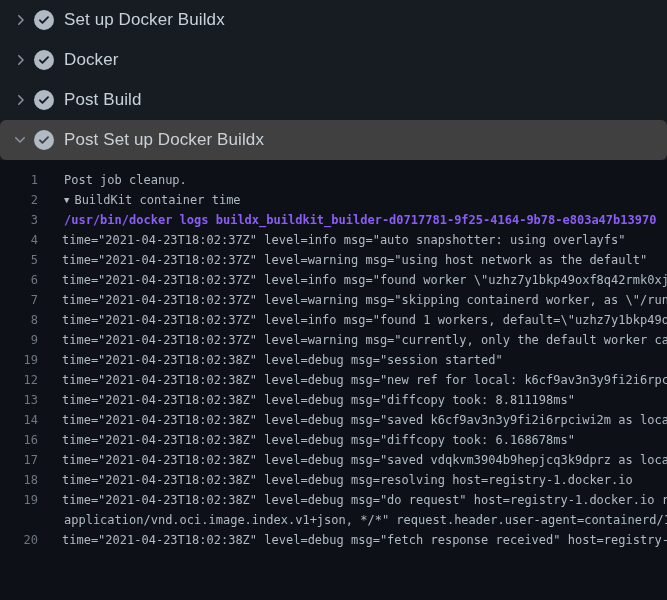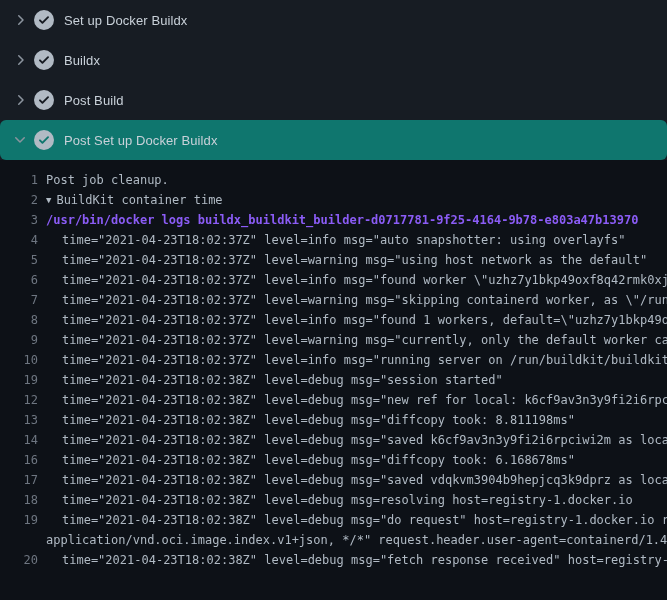--- a/index.html
+++ b/index.html
@@ -13,40 +13,40 @@
   
   .steps { background: #171c23; flex: none; }
   .step {
     height: 40px;
     display: flex;
     align-items: center;
     padding-left: 12px;
     cursor: pointer;
   }
   .step.expanded {
-    background: #0f766e;
+    background: #404040;
     border-radius: 6px;
     align-items: center;
   }
   .chev {
     width: 16px; height: 16px;
     margin-right: 6px;
     display: flex; align-items: center; justify-content: center;
     flex: none;
   }
   .chev svg { fill: #8b949e; display: block; }
   .check {
     width: 20px; height: 20px;
     margin-right: 10px;
     flex: none;
   }
   .check svg { fill: #b1bac4; display: block; }
   .step-label {
     color: #c9d1d9;
-    font-size: 13px;
+    font-size: 17px;
     font-weight: 500;
     letter-spacing: 0.1px;
   }
 
   
   .log {
     background: #0d1117;
     flex: 1;
     padding-top: 10px;
     overflow: hidden;
@@ -55,21 +55,21 @@
   }
   .row { display: flex; height: 20px; line-height: 20px; white-space: pre; }
   .num {
     width: 38px;
     flex: none;
     text-align: right;
     color: #6e7681;
     cursor: pointer;
     user-select: none;
   }
-  .txt { margin-left: 8px; color: #b0bac4; }
+  .txt { margin-left: 26px; color: #b0bac4; }
   .row.child .txt { margin-left: 24px; }
   .row.command .txt { color: #8b5cf6; font-weight: bold; }
   .tgl {
     display: inline-block;
     font-size: 9px;
     color: #b0bac4;
     margin-right: 5px;
     cursor: pointer;
     vertical-align: 1px;
   }
@@ -96,21 +96,21 @@
         <span class="chev">
           <svg width="16" height="16" viewBox="0 0 16 16">
             <path d="M6.22 3.22a.75.75 0 0 1 1.06 0l4.25 4.25a.75.75 0 0 1 0 1.06l-4.25 4.25a.75.75 0 0 1-1.06-1.06L9.94 8 6.22 4.28a.75.75 0 0 1 0-1.06Z"></path>
           </svg>
         </span>
         <span class="check">
           <svg width="20" height="20" viewBox="0 0 16 16">
             <path d="M8 16A8 8 0 1 1 8 0a8 8 0 0 1 0 16Zm3.78-9.72a.751.751 0 0 0-.018-1.042.751.751 0 0 0-1.042-.018L6.75 9.19 5.28 7.72a.751.751 0 0 0-1.042.018.751.751 0 0 0-.018 1.042l2 2a.75.75 0 0 0 1.06 0Z"></path>
           </svg>
         </span>
-        <span class="step-label">Buildx</span>
+        <span class="step-label">Docker</span>
       </div>
       <div class="step">
         <span class="chev">
           <svg width="16" height="16" viewBox="0 0 16 16">
             <path d="M6.22 3.22a.75.75 0 0 1 1.06 0l4.25 4.25a.75.75 0 0 1 0 1.06l-4.25 4.25a.75.75 0 0 1-1.06-1.06L9.94 8 6.22 4.28a.75.75 0 0 1 0-1.06Z"></path>
           </svg>
         </span>
         <span class="check">
           <svg width="20" height="20" viewBox="0 0 16 16">
             <path d="M8 16A8 8 0 1 1 8 0a8 8 0 0 1 0 16Zm3.78-9.72a.751.751 0 0 0-.018-1.042.751.751 0 0 0-1.042-.018L6.75 9.19 5.28 7.72a.751.751 0 0 0-1.042.018.751.751 0 0 0-.018 1.042l2 2a.75.75 0 0 0 1.06 0Z"></path>
@@ -135,21 +135,20 @@
   <div class="log">
       <div class="row base"><span class="num">1</span><span class="txt">Post job cleanup.</span></div>
       <div class="row group"><span class="num">2</span><span class="txt"><span class="tgl">▼</span><span>BuildKit container time</span></span></div>
       <div class="row command"><span class="num">3</span><span class="txt">/usr/bin/docker logs buildx_buildkit_builder-d0717781-9f25-4164-9b78-e803a47b13970</span></div>
       <div class="row child"><span class="num">4</span><span class="txt">time="2021-04-23T18:02:37Z" level=info msg="auto snapshotter: using overlayfs"</span></div>
       <div class="row child"><span class="num">5</span><span class="txt">time="2021-04-23T18:02:37Z" level=warning msg="using host network as the default"</span></div>
       <div class="row child"><span class="num">6</span><span class="txt">time="2021-04-23T18:02:37Z" level=info msg="found worker \"uzhz7y1bkp49oxf8q42rmk0xj</span></div>
       <div class="row child"><span class="num">7</span><span class="txt">time="2021-04-23T18:02:37Z" level=warning msg="skipping containerd worker, as \"/run</span></div>
       <div class="row child"><span class="num">8</span><span class="txt">time="2021-04-23T18:02:37Z" level=info msg="found 1 workers, default=\"uzhz7y1bkp49o</span></div>
       <div class="row child"><span class="num">9</span><span class="txt">time="2021-04-23T18:02:37Z" level=warning msg="currently, only the default worker ca</span></div>
-      <div class="row child"><span class="num">10</span><span class="txt">time="2021-04-23T18:02:37Z" level=info msg="running server on /run/buildkit/buildkit</span></div>
       <div class="row child"><span class="num">19</span><span class="txt">time="2021-04-23T18:02:38Z" level=debug msg="session started"</span></div>
       <div class="row child"><span class="num">12</span><span class="txt">time="2021-04-23T18:02:38Z" level=debug msg="new ref for local: k6cf9av3n3y9fi2i6rpc</span></div>
       <div class="row child"><span class="num">13</span><span class="txt">time="2021-04-23T18:02:38Z" level=debug msg="diffcopy took: 8.811198ms"</span></div>
       <div class="row child"><span class="num">14</span><span class="txt">time="2021-04-23T18:02:38Z" level=debug msg="saved k6cf9av3n3y9fi2i6rpciwi2m as loca</span></div>
       <div class="row child"><span class="num">16</span><span class="txt">time="2021-04-23T18:02:38Z" level=debug msg="diffcopy took: 6.168678ms"</span></div>
       <div class="row child"><span class="num">17</span><span class="txt">time="2021-04-23T18:02:38Z" level=debug msg="saved vdqkvm3904b9hepjcq3k9dprz as loca</span></div>
       <div class="row child"><span class="num">18</span><span class="txt">time="2021-04-23T18:02:38Z" level=debug msg=resolving host=registry-1.docker.io</span></div>
       <div class="row child"><span class="num">19</span><span class="txt">time="2021-04-23T18:02:38Z" level=debug msg="do request" host=registry-1.docker.io r</span></div>
       <div class="row continuation"><span class="num"></span><span class="txt">application/vnd.oci.image.index.v1+json, */*" request.header.user-agent=containerd/1.4</span></div>
       <div class="row child"><span class="num">20</span><span class="txt">time="2021-04-23T18:02:38Z" level=debug msg="fetch response received" host=registry-</span></div>

